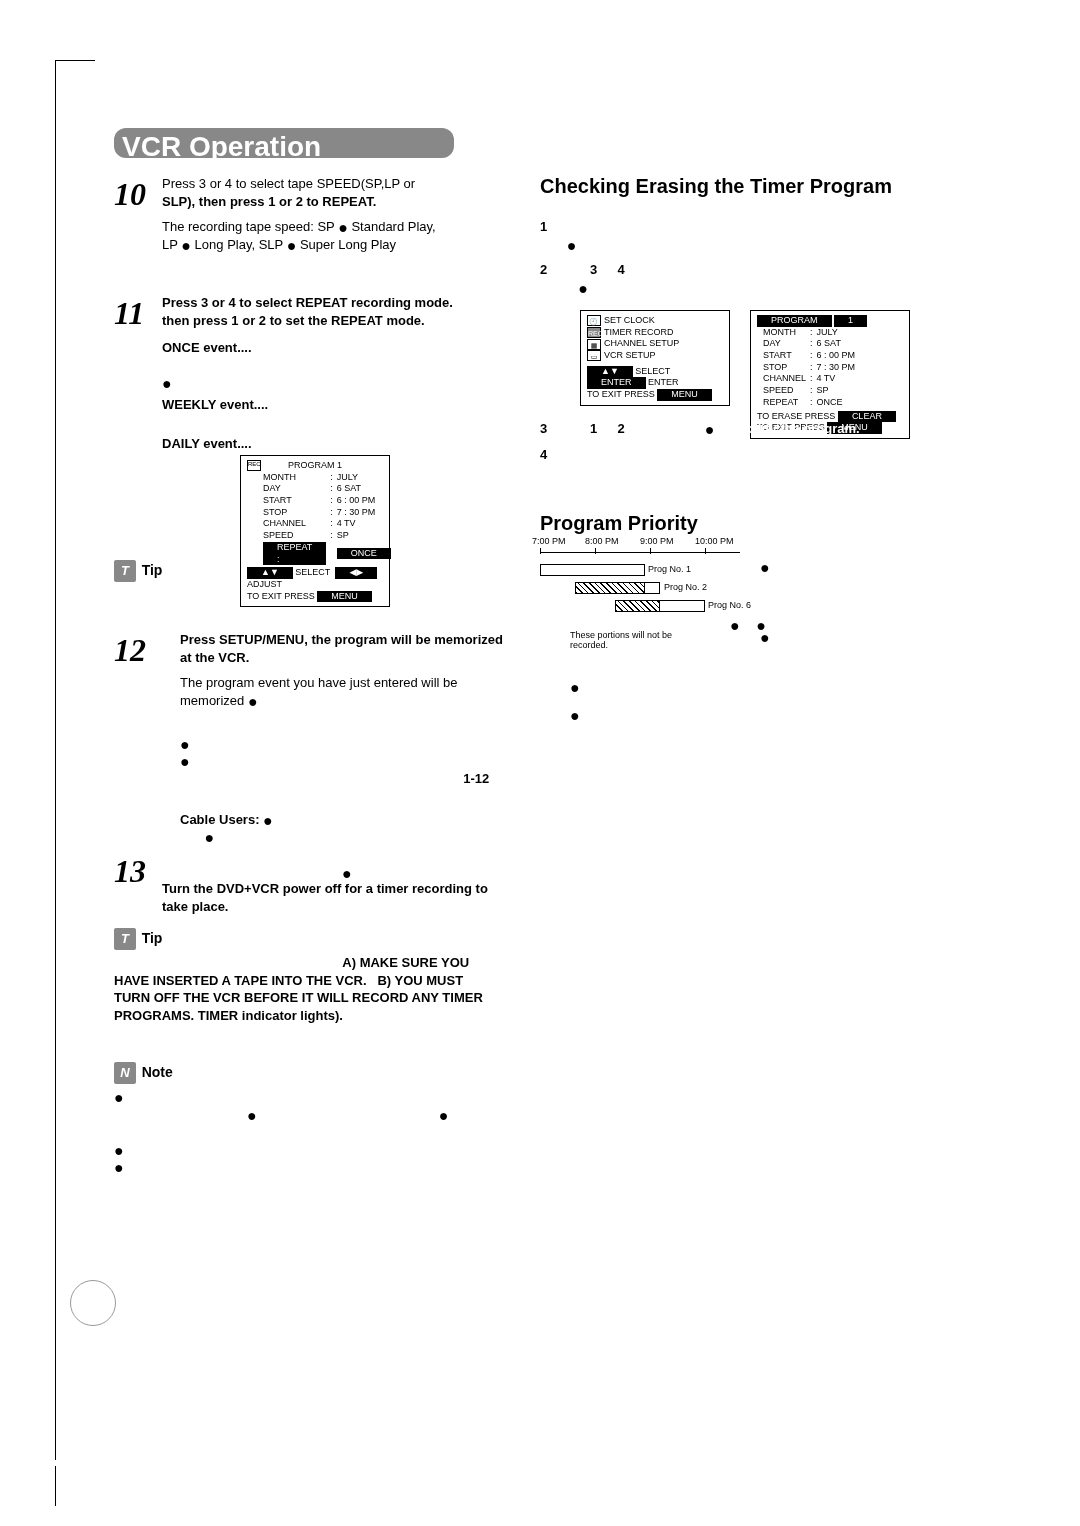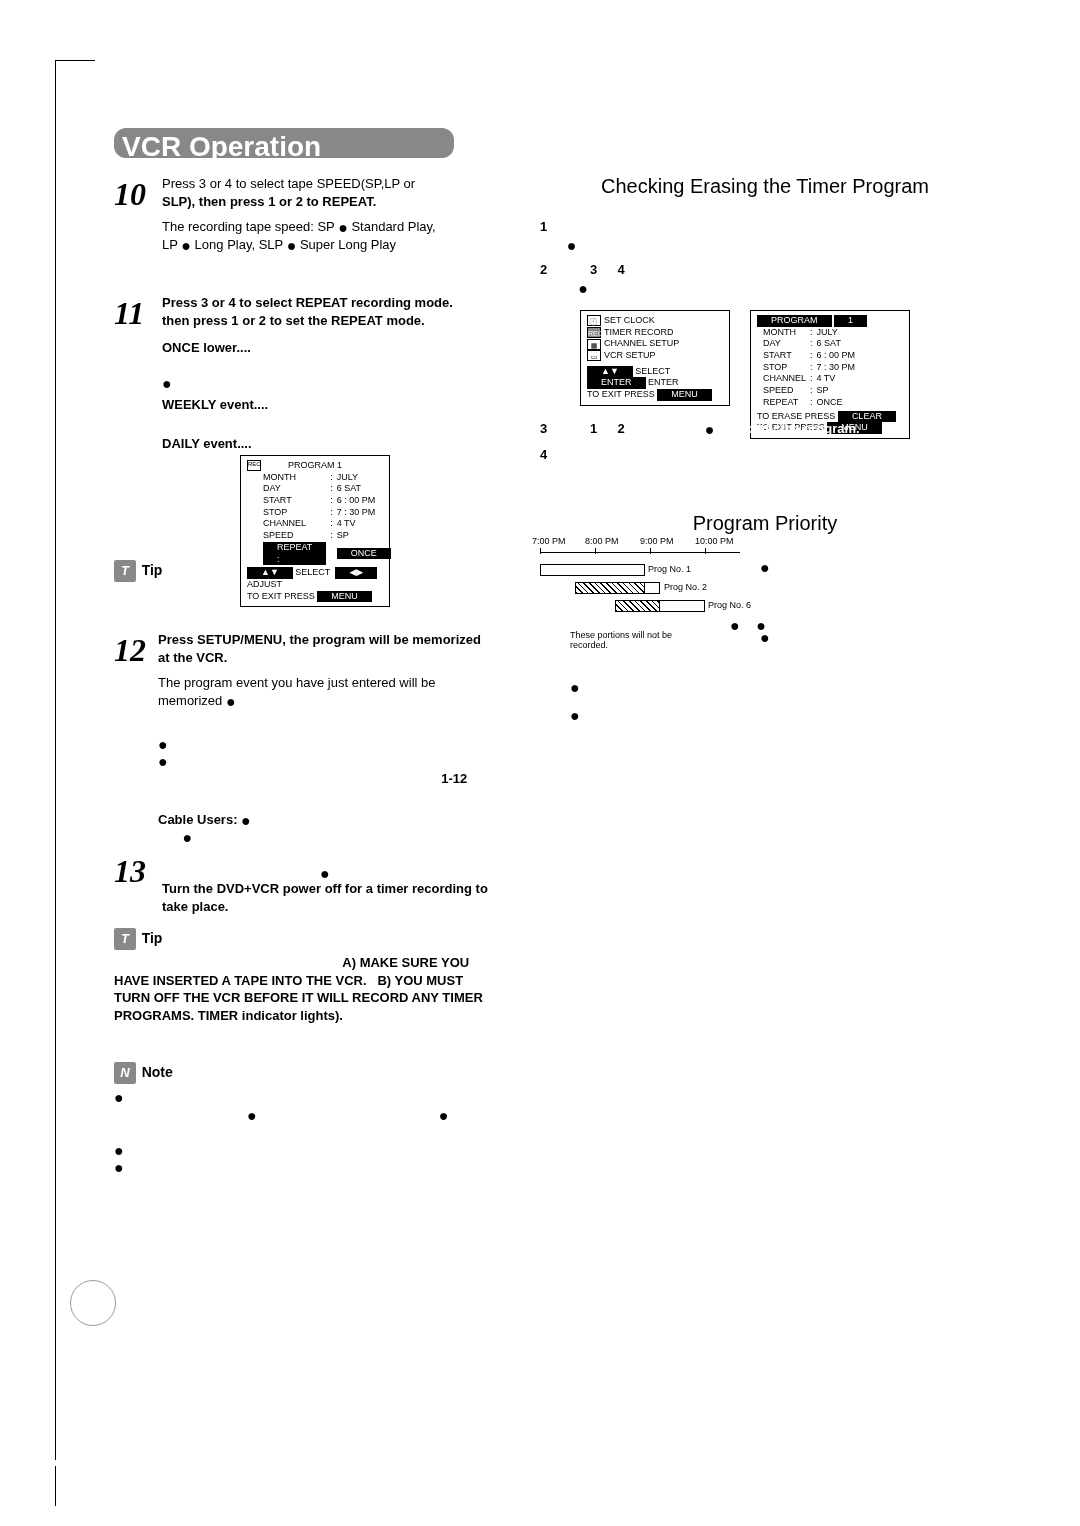--- a/index.html
+++ b/index.html
@@ -34,21 +34,21 @@
     border-radius: 12px;
   }
   .bignum {
     font-family: Georgia, 'Times New Roman', serif;
     font-style: italic;
     font-weight: bold;
     font-size: 32px;
   }
   .col-left { position:absolute; left:114px; width:380px; font-size:13px; line-height:1.35; }
   .col-right { position:absolute; left:540px; width:450px; font-size:13px; line-height:1.35; }
-  .subhead { font-size:20px; font-weight:normal;text-align:center; }
+  .subhead { font-size:20px; font-weight:bold; }
   .tipbox, .notebox {
     display:inline-block; width:22px; height:22px;
     background:#888; color:#fff; font-style:italic; font-weight:bold;
     text-align:center; line-height:22px; border-radius:2px;
   }
   .tiplabel { font-weight:bold; font-size:14px; margin-left:2px; }
   .dot { font-size:16px; line-height:10px; vertical-align:middle; }
   
   .osd {
     border:1px solid #000; background:#fff;
@@ -105,21 +105,21 @@
   <span>Super Long Play</span>
 </div>
 
 <div class="col-left" style="top:292px;">
   <span class="bignum">11</span>
 </div>
 <div class="col-left" style="top:294px; left:162px; width:332px;">
   <div style="font-weight:bold;">Press 3 or 4 to select REPEAT recording mode.</div>
   <div style="font-weight:bold;">then press 1 or 2 to set the REPEAT mode.</div>
   <div style="height:10px;"></div>
-  <div><b>ONCE lower....</b> <span style="color:#fff;">Select this when the recording timer event is to take place once.</span></div>
+  <div><b>ONCE event....</b> <span style="color:#fff;">Select this when the recording timer event is to take place once.</span></div>
   <span class="dot">●</span>
   <div style="height:4px;"></div>
   <div><b>WEEKLY event....</b> <span style="color:#fff;">Select this when the same recording timer event is to take place at the same time each week.</span></div>
   <div style="height:4px;"></div>
   <div><b>DAILY event....</b> <span style="color:#fff;">(Monday-Friday) Select this when the same recording timer event is to take place at the same time each day, Monday to Friday.</span></div>
 </div>
 
 <div class="osd" style="position:absolute; left:240px; top:455px; width:150px;">
   <div style="text-align:center; font-size:9px;">PROGRAM 1</div>
   <div style="border:1px solid #000; display:inline-block; width:14px; height:11px; position:absolute; left:6px; top:4px; font-size:6px; text-align:center;">REC</div>
@@ -167,21 +167,21 @@
 </div>
 
 <div class="col-left" style="top:560px;">
   <span class="tipbox">T</span>
   <span class="tiplabel">Tip</span>
 </div>
 
 <div class="col-left" style="top:629px;">
   <span class="bignum">12</span>
 </div>
-<div class="col-left" style="top:631px; left:158px; width:332px;">
+<div class="col-left" style="top:631px; left:180px; width:332px;">
   <div style="font-weight:bold;">Press SETUP/MENU, the program will be memorized at the VCR.</div>
   <div style="height:8px;"></div>
   <div>
     <span>The program event you have just entered will be memorized </span>
     <span class="dot">●</span>
     <span style="color:#fff;">unless you press the CLEAR button before pressing the SETUP/MENU button.</span>
   </div>
   <div style="height:8px;"></div>
   <div><span class="dot">●</span> <span style="color:#fff;">To set other timer recording. repeat steps 3-12.</span></div>
   <div><span class="dot">●</span> <span style="color:#fff;">To enter additional events, press 3 or 4 to select the next available program number and repeat steps</span> <b>1-12</b> <span style="color:#fff;">from step 4.</span></div>

